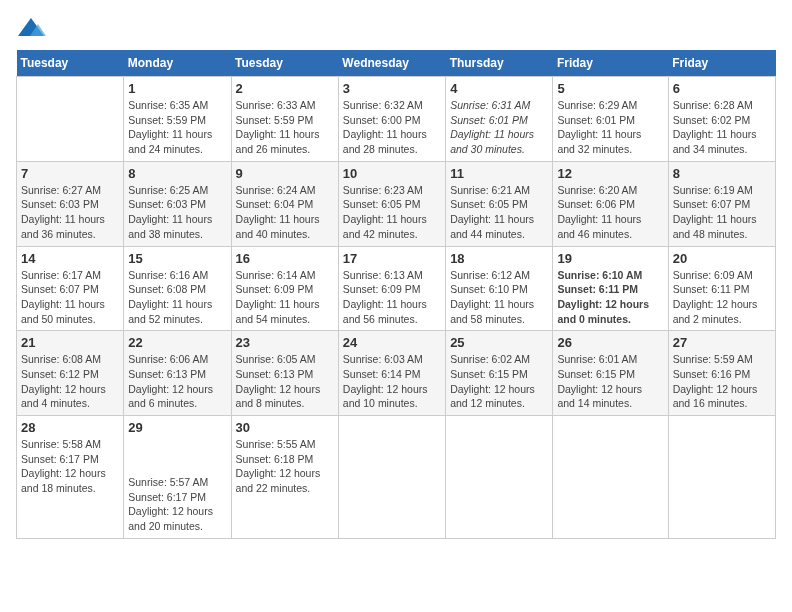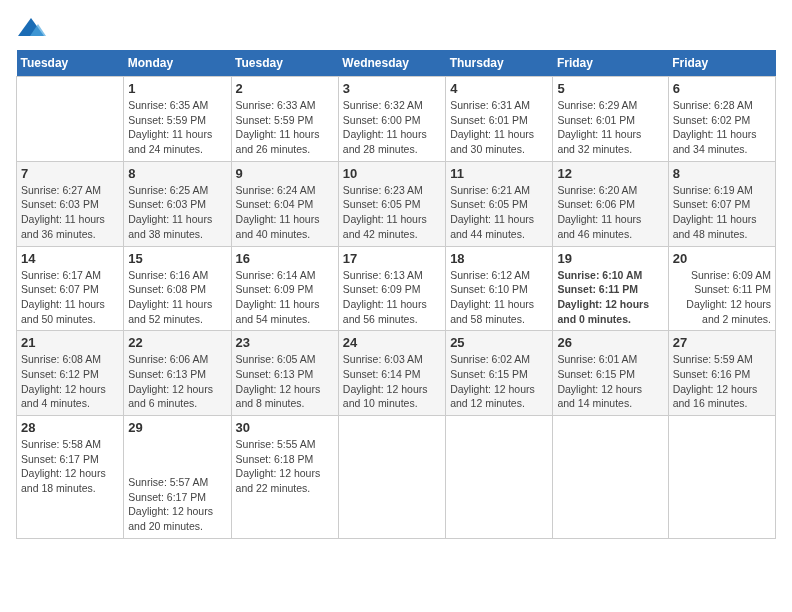--- a/index.html
+++ b/index.html
@@ -141,21 +141,21 @@
         </td>
         <td>
           <span class="day-num">3</span>
           <div class="cell-content" style="white-space: pre-line;">Sunrise: 6:32 AM
 Sunset: 6:00 PM
 Daylight: 11 hours
 and 28 minutes.</div>
         </td>
         <td>
           <span class="day-num">4</span>
-          <div class="cell-content" style="white-space: pre-line;">Sunrise: 6:31 AM
+          <div class="cell-content" style="white-space: pre-line; font-style: italic;">Sunrise: 6:31 AM
 Sunset: 6:01 PM
 Daylight: 11 hours
 and 30 minutes.</div>
         </td>
         <td>
           <span class="day-num">5</span>
           <div class="cell-content" style="white-space: pre-line;">Sunrise: 6:29 AM
 Sunset: 6:01 PM
 Daylight: 11 hours
 and 32 minutes.</div>
@@ -257,21 +257,21 @@
         </td>
         <td>
           <span class="day-num">19</span>
           <div class="cell-content" style="white-space: pre-line; font-weight: bold;">Sunrise: 6:10 AM
 Sunset: 6:11 PM
 Daylight: 12 hours
 and 0 minutes.</div>
         </td>
         <td>
           <span class="day-num">20</span>
-          <div class="cell-content" style="white-space: pre-line; text-align: right;">Sunrise: 6:09 AM
+          <div class="cell-content" style="white-space: pre-line;">Sunrise: 6:09 AM
 Sunset: 6:11 PM
 Daylight: 12 hours
 and 2 minutes.</div>
         </td>
       </tr>
       <tr>
         <td>
           <span class="day-num">21</span>
           <div class="cell-content" style="white-space: pre-line;">Sunrise: 6:08 AM
 Sunset: 6:12 PM

